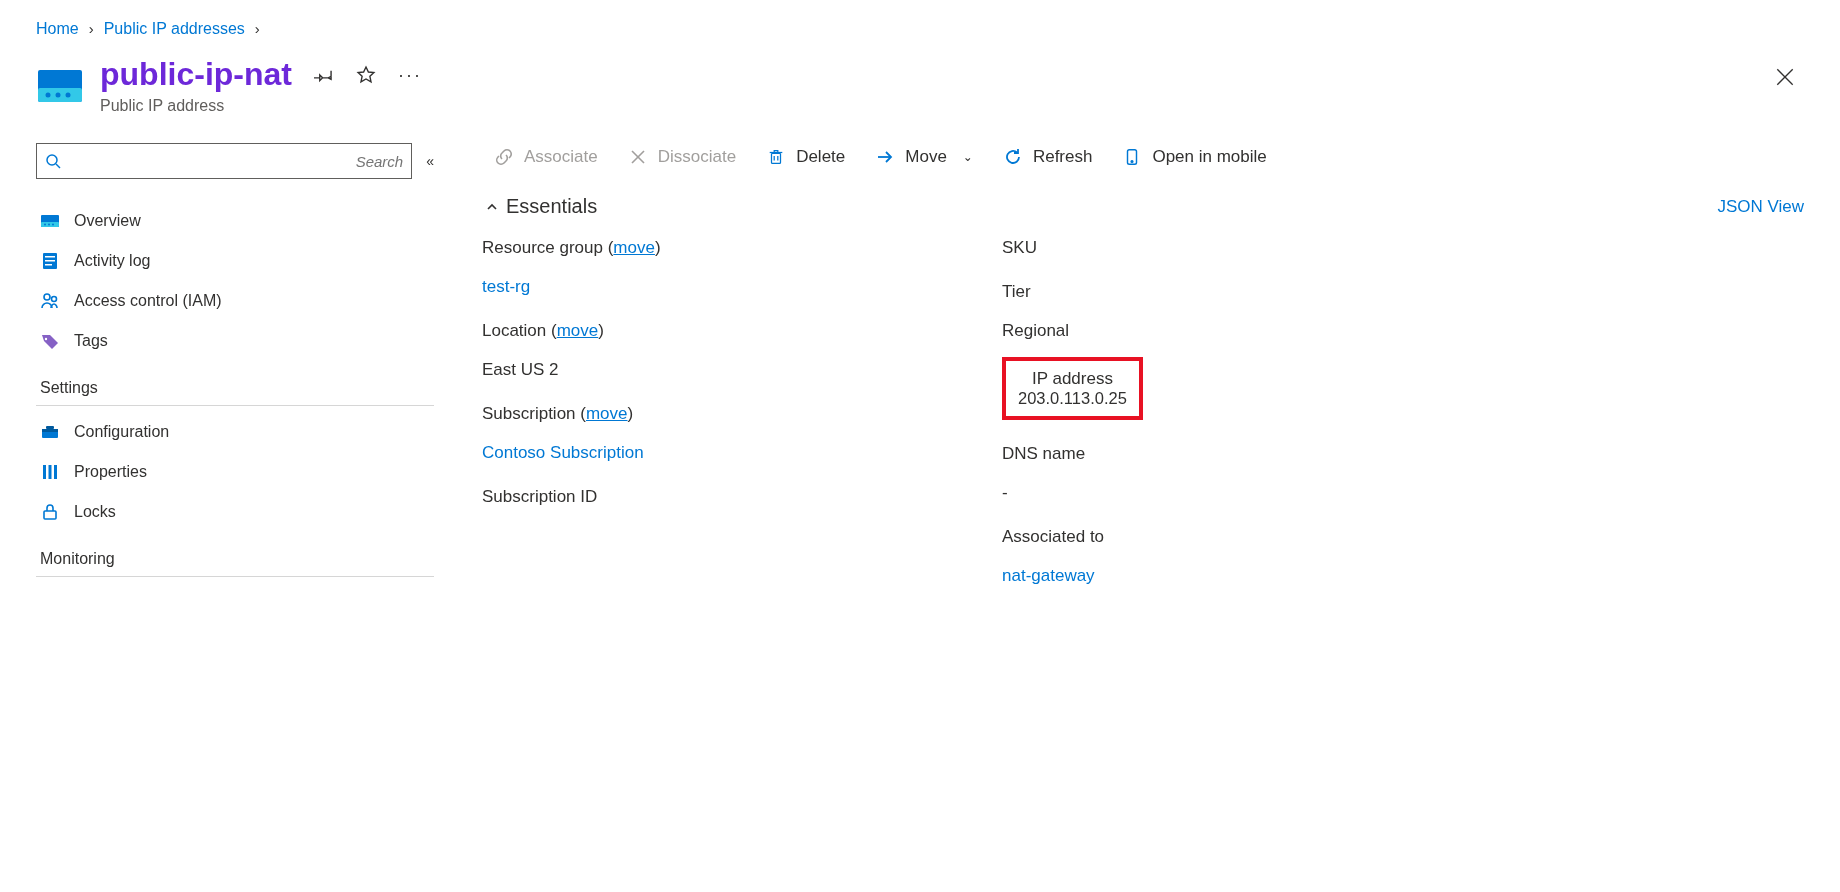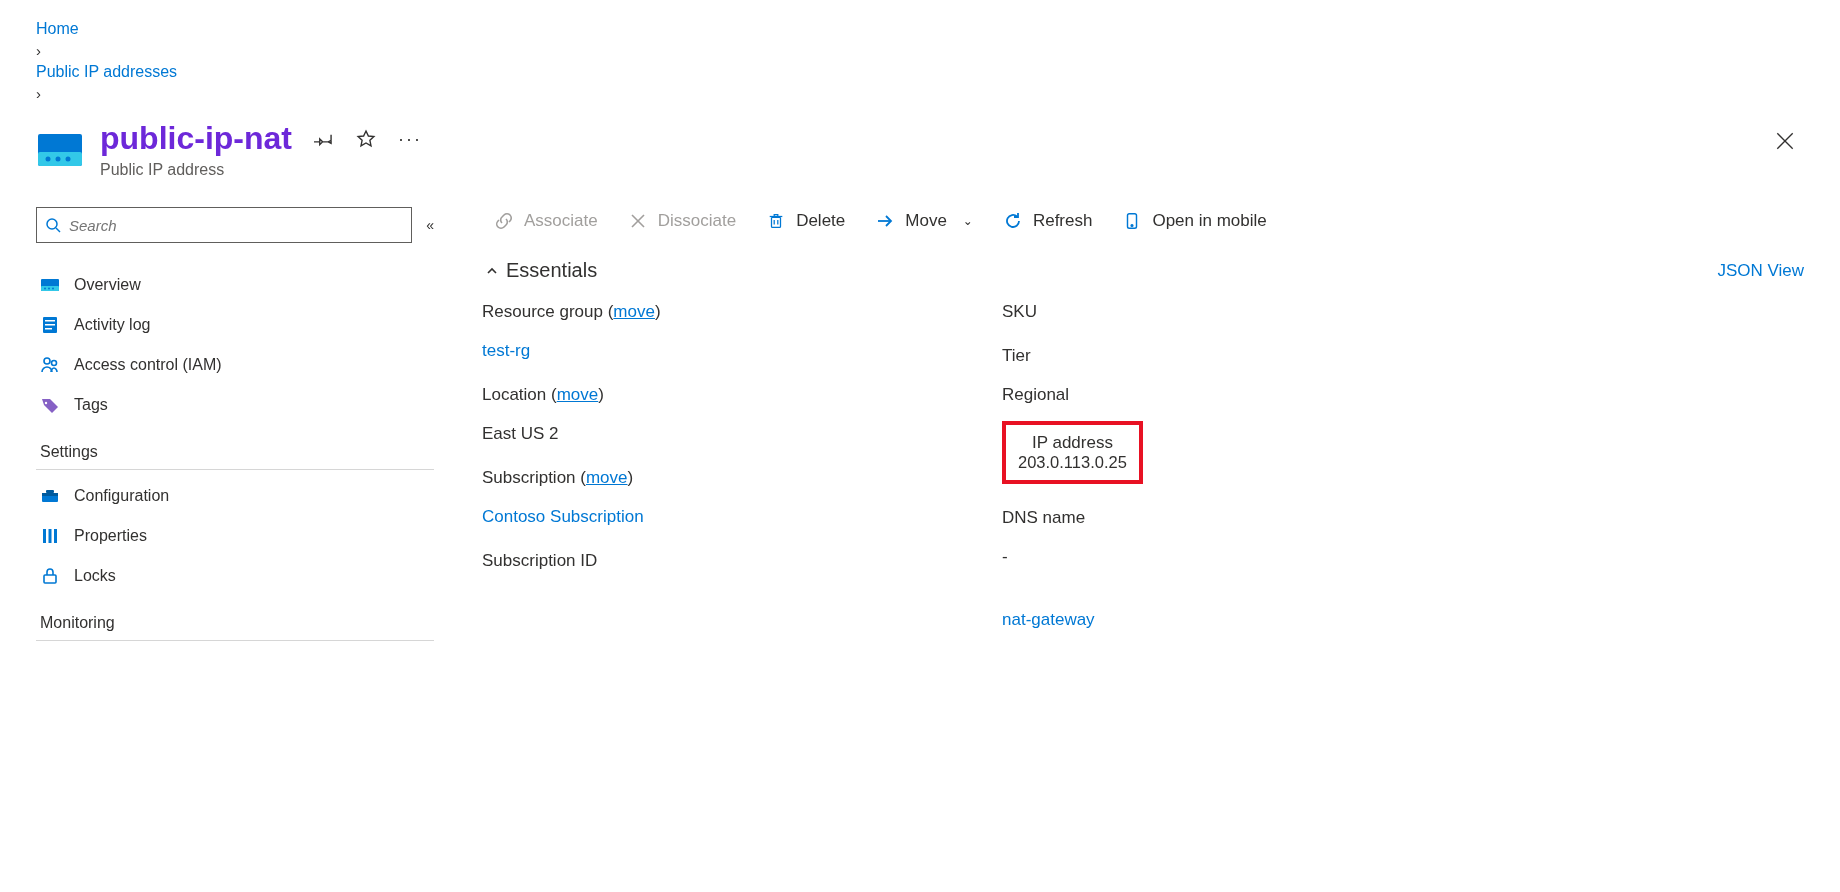--- a/index.html
+++ b/index.html
@@ -9,24 +9,23 @@
     color: #323130;
     font-size: 15px;
     padding: 20px 36px;
     width: 1840px;
   }
   a { text-decoration: none; }
 
   
   .breadcrumb {
     display: flex;
-    gap: 4px;
+    gap: 10px;
     font-size: 16px;
     margin-bottom: 18px;
-    flex-direction: column;
   }
   .breadcrumb a { color: #0078d4; }
   .breadcrumb .chev { color: #323130; font-size: 15px;}
 
   
   .header {
     display: flex;
     align-items: flex-start;
     gap: 16px;
     margin-bottom: 28px;
@@ -68,20 +67,21 @@
     height: 36px;
     padding: 0 8px;
     gap: 8px;
   }
   .search-box input {
     border: none; outline: none; flex:1;
     font-size: 15px;
     font-style: italic;
     color: #605e5c;
     background: transparent;
+    text-align: right;
   }
   .collapse-caret {
     font-size: 14px; color:#323130; cursor:pointer;
   }
 
   
   .nav-item {
     display: flex; align-items: center; gap: 14px;
     padding: 10px 4px;
     font-size: 16px;
@@ -384,19 +384,20 @@
         </div>
         <div class="highlight-box">
           <div class="ip-label">IP address</div>
           <div class="ip-value">203.0.113.0.25</div>
         </div>
         <div>
           <div class="field-label">DNS name</div>
           <div class="field-value">-</div>
         </div>
         <div>
+          <div class="field-label">Associated to</div>
           <div class="field-value link">nat-gateway</div>
         </div>
       </div>
     </div>
 
   </div>
 </div>
 
 </body></html>

